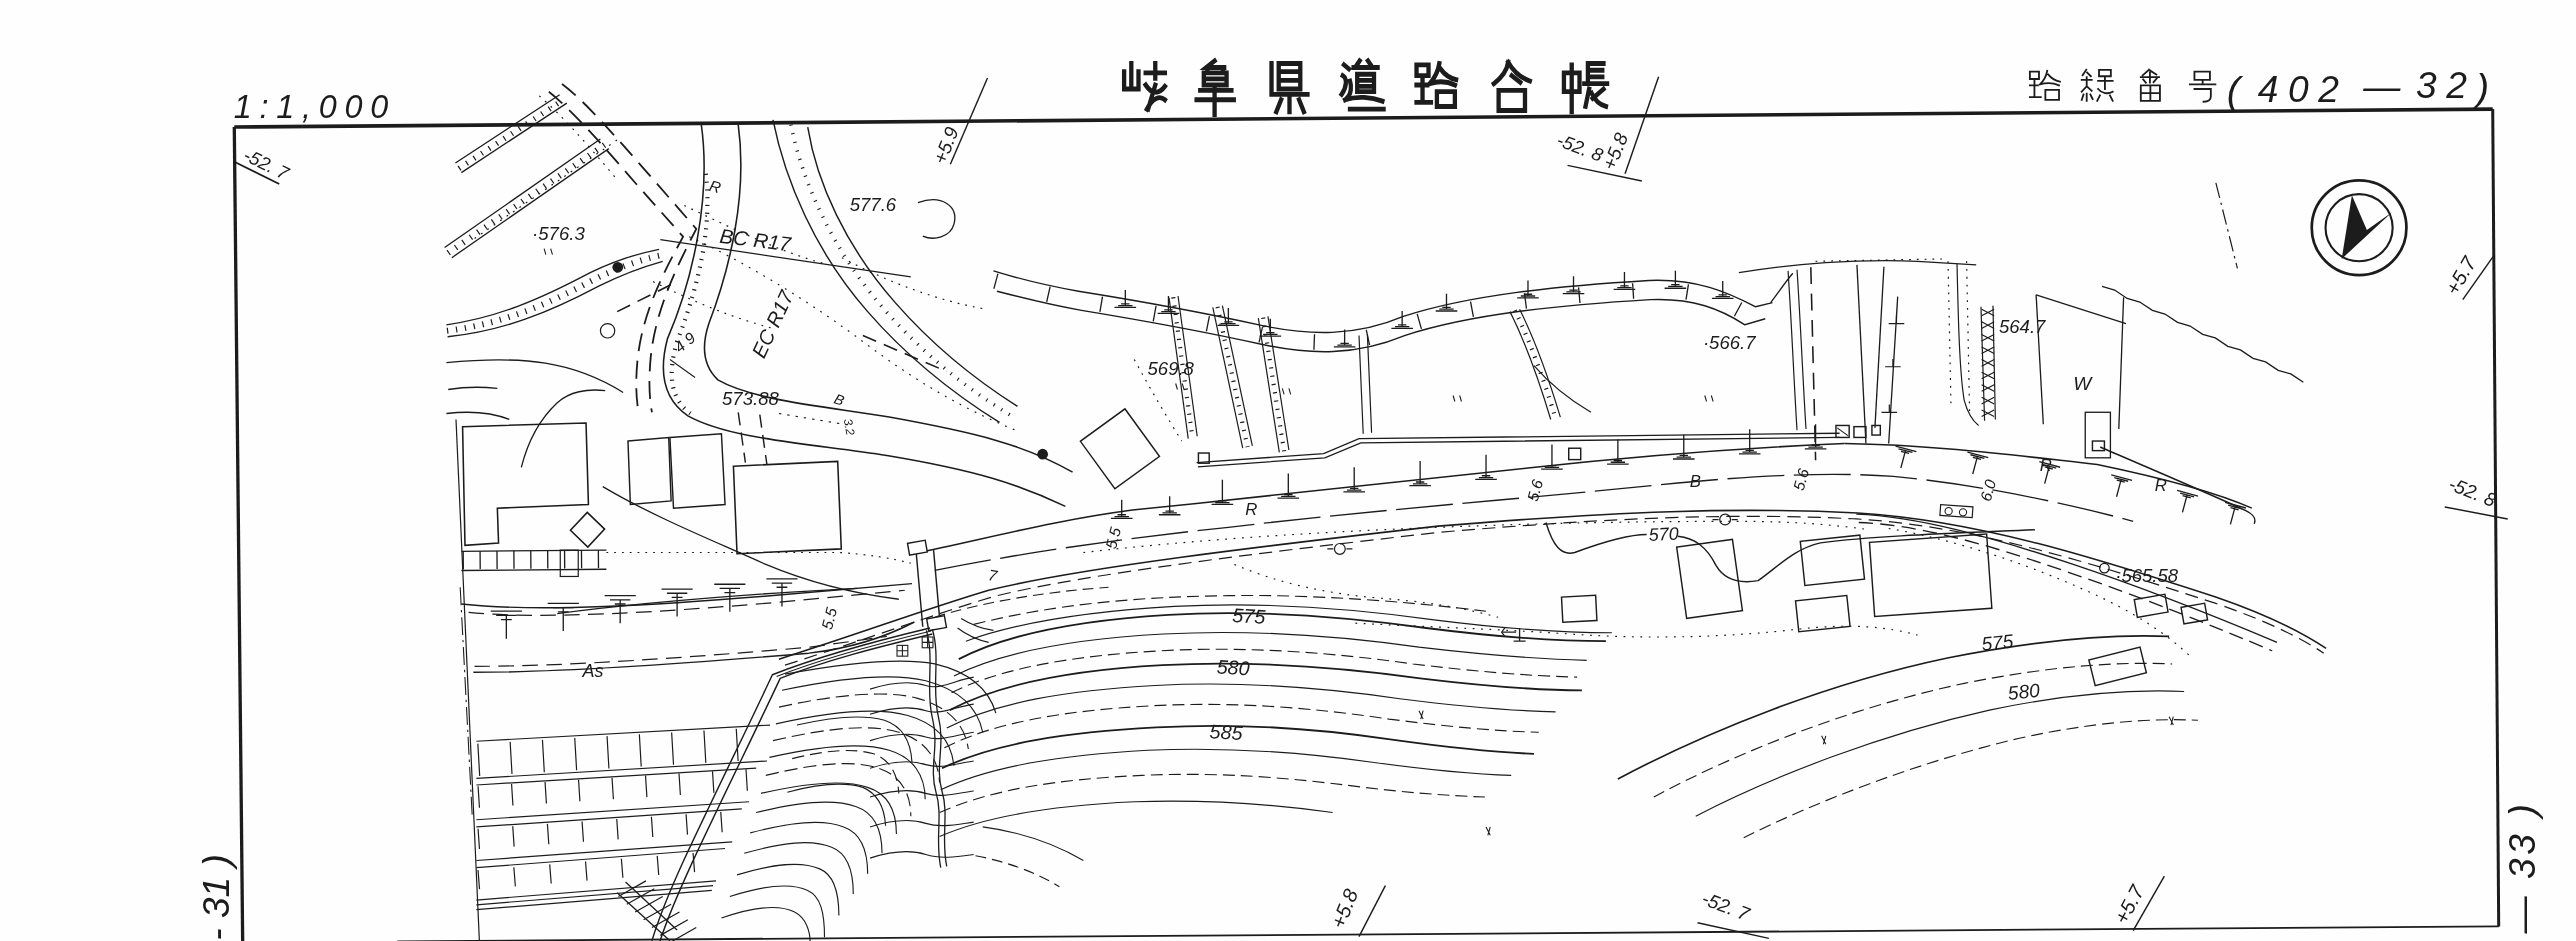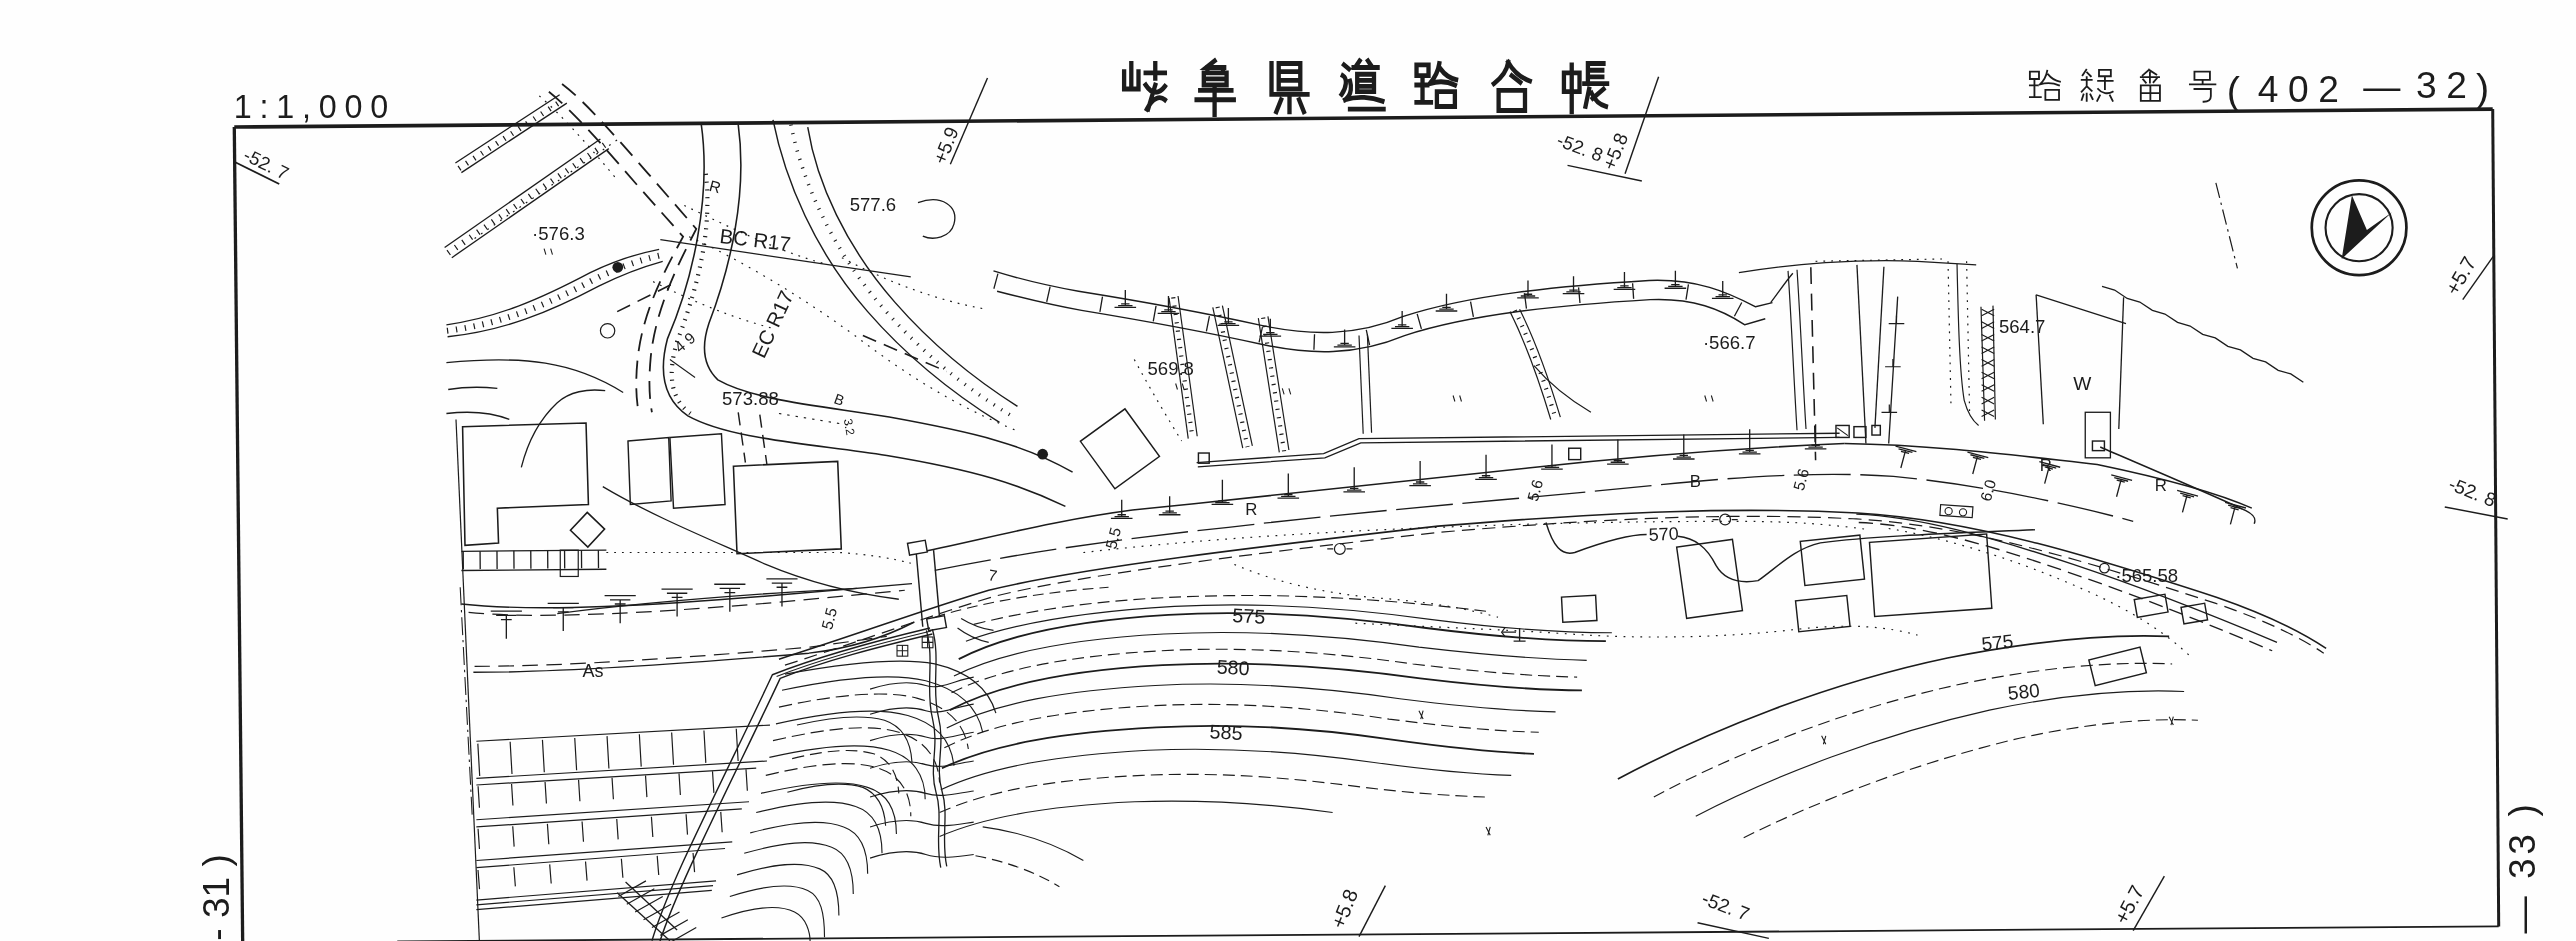--- a/index.html
+++ b/index.html
@@ -1,12 +1,12 @@
 <!DOCTYPE html>
-<html style="font-size:9.6px"><head><meta charset="utf-8"><style>html,body{margin:0;padding:0;background:#ffffff;}#page{position:relative;width:2576px;height:942px;background:#fefefe;overflow:hidden;}</style></head><body>
+<html style="font-size:9.6px"><head><meta charset="utf-8"><style>html,body{margin:0;padding:0;background:#ffffff;}#page{position:relative;width:2576px;height:942px;background:#fefefe;overflow:hidden;font-style:italic;}</style></head><body>
 <div id="page">
 <svg width="2576" height="942" viewBox="0 0 4299 1572">
 
 <g>
 <line x1="391" y1="212" x2="4160" y2="182" stroke="#1c1c1c" stroke-width="6"></line>
 <line x1="391" y1="212" x2="405" y2="1572" stroke="#1c1c1c" stroke-width="5.5"></line>
 <line x1="4160" y1="182" x2="4170" y2="1546" stroke="#1c1c1c" stroke-width="5"></line>
 <line x1="663" y1="1571" x2="4170" y2="1546" stroke="#1c1c1c" stroke-width="3"></line>
 </g>
 

